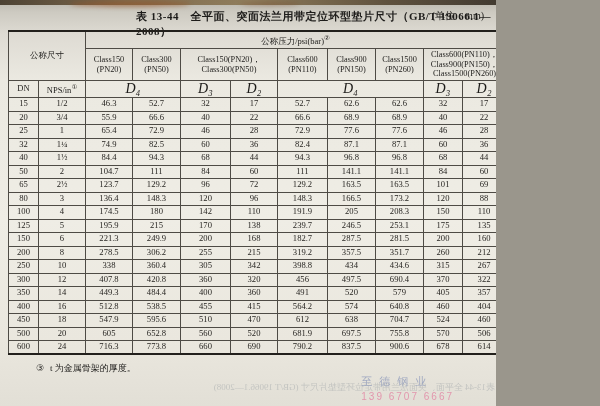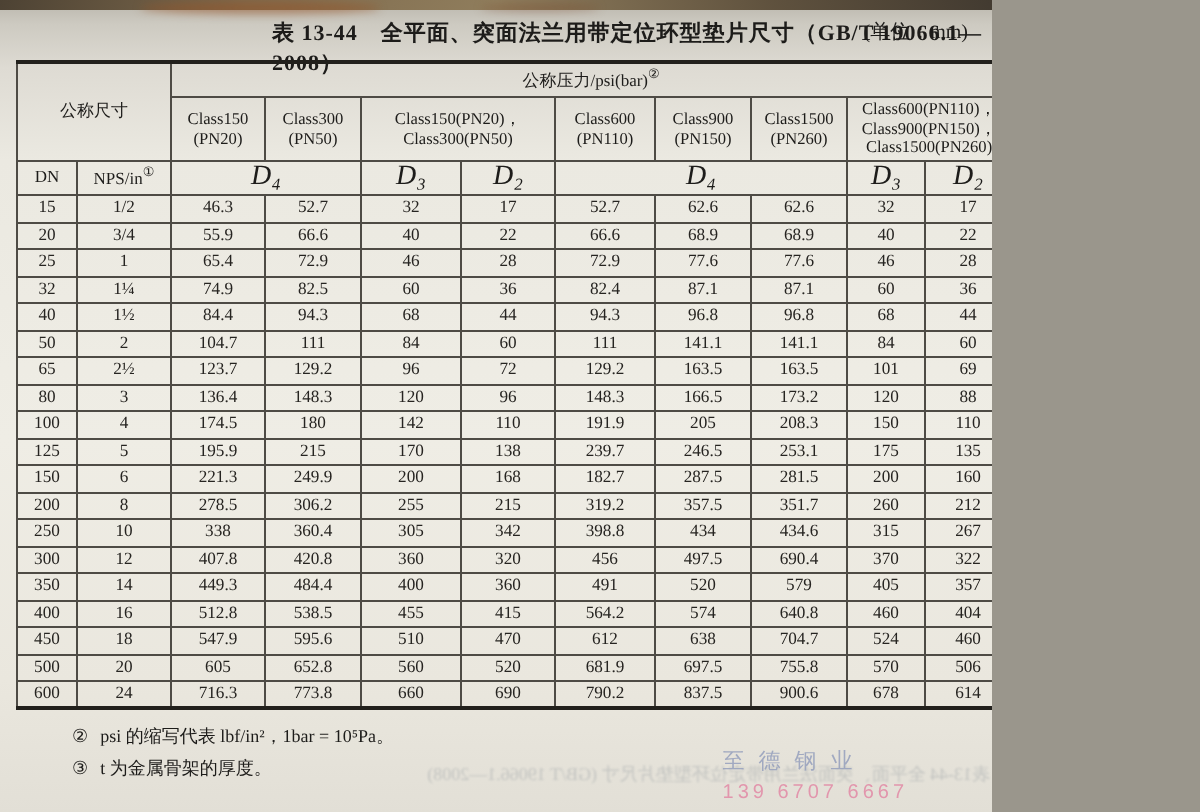--- a/index.html
+++ b/index.html
@@ -352,21 +352,20 @@
           <td>790.2</td>
           <td>837.5</td>
           <td>900.6</td>
           <td>678</td>
           <td>614</td>
         </tr>
       </tbody>
   </table>
 
   <div class="footnotes">
-    <div class="fn-line"><span class="fn-marker">②</span><span>psi 的缩写代表 lbf/in²，1bar = 10⁵Pa。</span></div>
     <div class="fn-line"><span class="fn-marker">③</span><span>t 为金属骨架的厚度。</span></div>
   </div>
 
   <div class="bleed">表13-44 全平面、突面法兰用带定位环型垫片尺寸 (GB/T 19066.1—2008)</div>
 
   <div class="watermark">
     <div class="wm-name">至德钢业</div>
     <div class="wm-phone">139 6707 6667</div>
   </div>
 </div>

